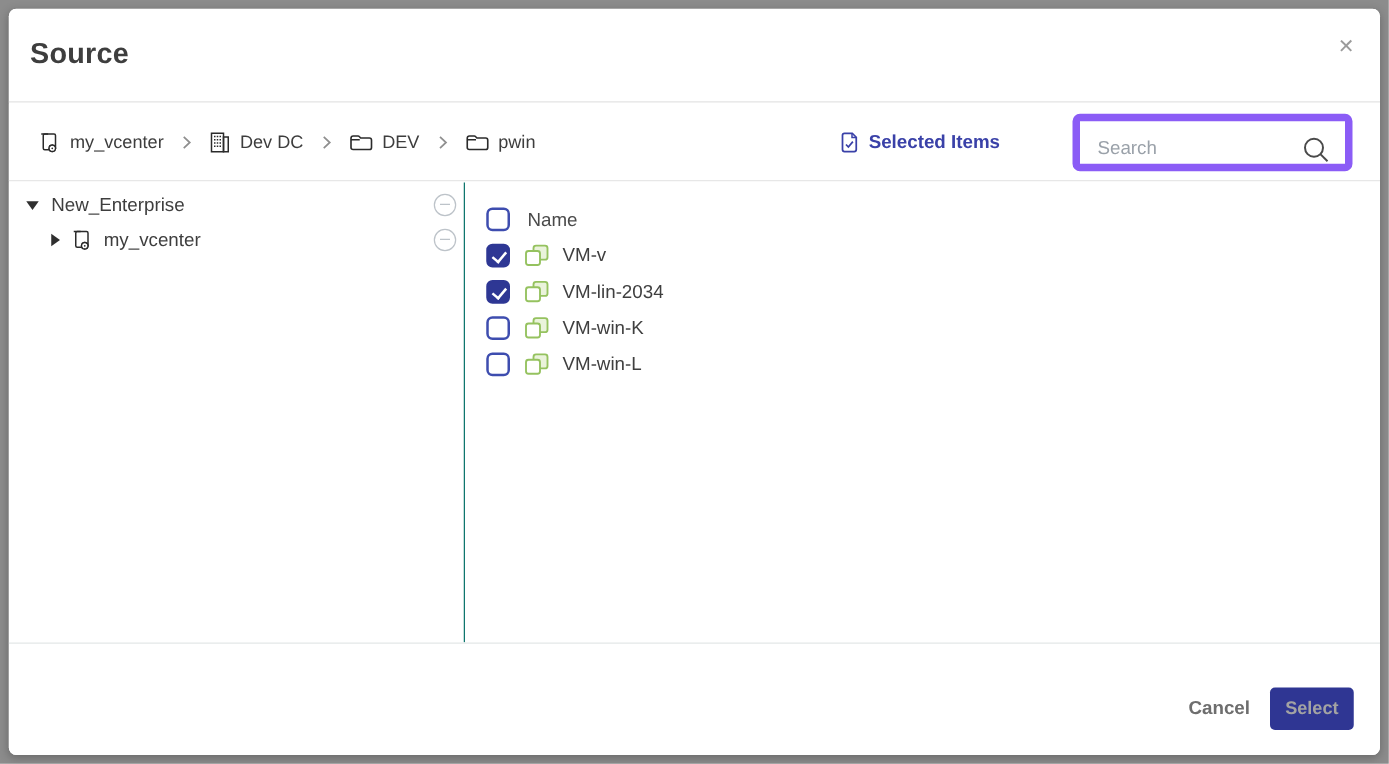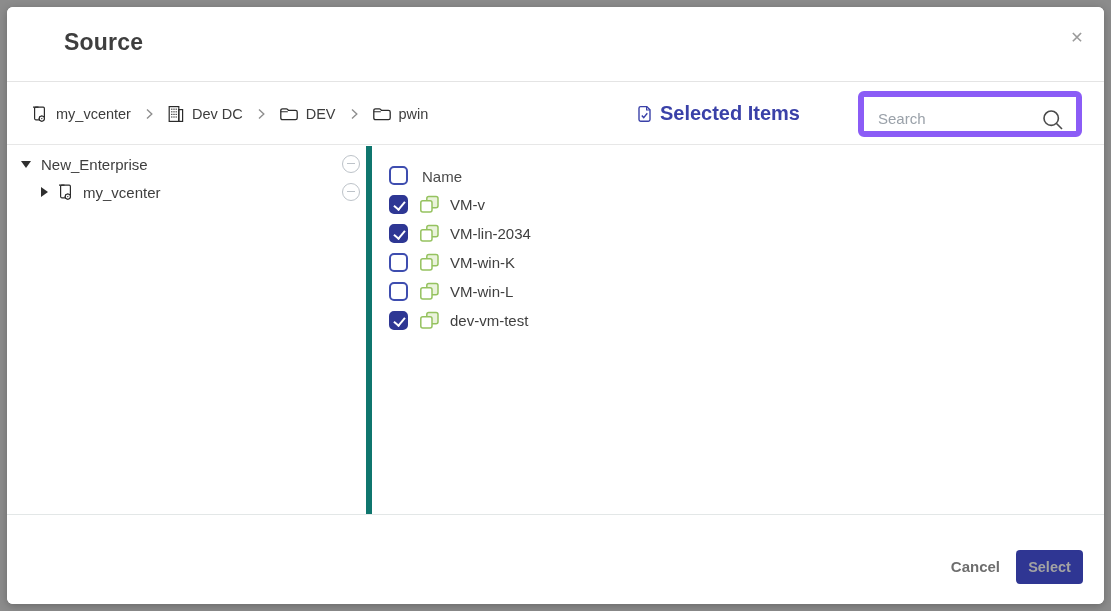--- a/index.html
+++ b/index.html
@@ -10,40 +10,40 @@
     position:relative;
     overflow:hidden;
   }
   .dialog {
     position:absolute; left:7px; top:7px; width:1097px; height:597px;
     background:#ffffff; border-radius:6px; overflow:hidden;
     box-shadow:0 2px 8px rgba(0,0,0,.25);
   }
   
   .hdr { position:absolute; left:0; top:0; right:0; height:75px; border-bottom:1px solid #e4e4e4; background:#fff; }
-  .title { position:absolute; left:17px; top:22px; font-size:23px; font-weight:700; color:#3e3e3e; letter-spacing:.2px;margin-left:40px; }
+  .title { position:absolute; left:17px; top:22px; font-size:23px; font-weight:700; color:#3e3e3e; letter-spacing:.2px; }
   .close-btn { position:absolute; right:16px; top:20px; width:22px; height:22px; background:none; border:none;
     font-size:16px; line-height:22px; color:#9b9b9b; cursor:pointer; font-family:inherit; }
   
   .toolbar { position:absolute; left:0; top:76px; right:0; height:62px; border-bottom:1px solid #e7e7e7;
     display:flex; align-items:center; justify-content:space-between; padding:0 22px 0 25px; background:#fff; }
   .breadcrumb { display:flex; align-items:center; gap:11px; font-size:14.5px; color:#3d3d3d; }
   .crumb { display:flex; align-items:center; gap:7px; cursor:pointer; }
   .crumb svg { flex:none; }
   .tb-right { display:flex; align-items:center; gap:26px; }
   .sel-items { display:flex; align-items:center; gap:8px; background:none; border:none; cursor:pointer;
-    color:#3a41a8; font-weight:700; font-size:20px; font-family:inherit; }
+    color:#3a41a8; font-weight:700; font-size:15px; font-family:inherit; }
   .searchbox { position:relative; width:224px; height:46px; border:6px solid #8b5cf6; border-radius:6px; background:#fff;margin-left:32px; }
   .searchbox input { position:absolute; left:14px; top:1px; height:42px; width:165px; border:none; outline:none;
     font-size:15px; color:#333; font-family:inherit; background:transparent; }
   .searchbox input::placeholder { color:#9aa1a9; }
   .search-ic { position:absolute; right:11px; top:11px; cursor:pointer; }
   
   .content { position:absolute; left:0; top:139px; right:0; bottom:90px; background:#fff; }
-  .tree { position:absolute; left:0; top:0; width:365px; height:100%; border-right:6px solid #0f766e; padding-top:4px; }
+  .tree { position:absolute; left:0; top:0; width:365px; height:100%; border-right:1px solid #0f766e; padding-top:4px; }
   .tree-row { position:relative; height:28px; display:flex; align-items:center; font-size:15px; color:#3e3e3e; cursor:pointer; }
   .tree-row.lvl0 { padding-left:14px; }
   .tree-row.lvl1 { padding-left:34px; }
   .tri-down { width:0; height:0; border-left:5px solid transparent; border-right:5px solid transparent;
     border-top:7px solid #2f2f2f; margin-right:10px; cursor:pointer; flex:none; }
   .tri-right { width:0; height:0; border-top:5px solid transparent; border-bottom:5px solid transparent;
     border-left:7px solid #2f2f2f; margin-right:10px; cursor:pointer; flex:none; }
   .tree-row svg { margin-right:8px; flex:none; }
   .minus-circle { position:absolute; right:6px; top:50%; margin-top:-9px; width:18px; height:18px; border:1.5px solid #bdc3c9;
     border-radius:50%; background:#fff; cursor:pointer; }
@@ -212,28 +212,20 @@
       <div class="list-row">
         <span class="cb"></span>
         <svg width="21" height="19" viewBox="0 0 21 19">
           <rect x="7.8" y="1.5" width="11.2" height="11.2" rx="2" fill="#eaf3db" stroke="#95c25f" stroke-width="1.5"></rect>
           <rect x="1.8" y="5.8" width="11.2" height="11.2" rx="2" fill="#ffffff" stroke="#95c25f" stroke-width="1.5"></rect>
         </svg>
         <span class="vm-name">VM-win-L</span>
       </div>
 
 
-      <div class="list-row">
-        <span class="cb checked"></span>
-        <svg width="21" height="19" viewBox="0 0 21 19">
-          <rect x="7.8" y="1.5" width="11.2" height="11.2" rx="2" fill="#eaf3db" stroke="#95c25f" stroke-width="1.5"></rect>
-          <rect x="1.8" y="5.8" width="11.2" height="11.2" rx="2" fill="#ffffff" stroke="#95c25f" stroke-width="1.5"></rect>
-        </svg>
-        <span class="vm-name">dev-vm-test</span>
-      </div>
     </section>
   </div>
 
   <div class="footer">
     <button class="cancel-btn">Cancel</button>
     <button class="select-btn">Select</button>
   </div>
 
 </div>
 

